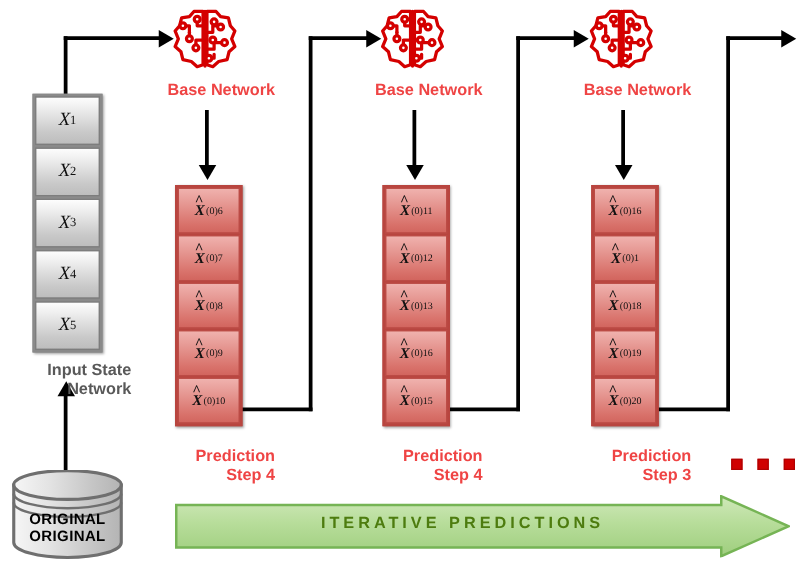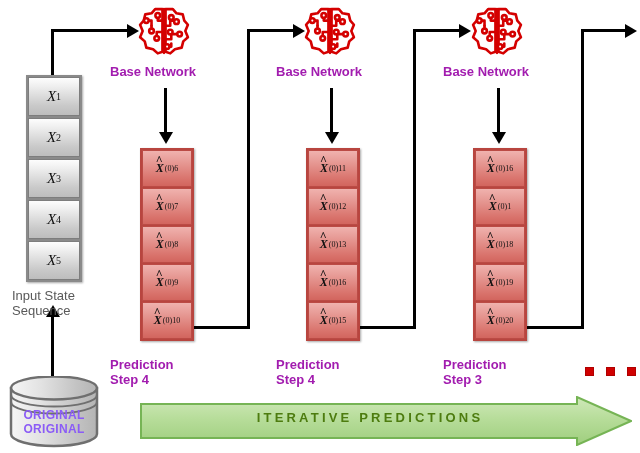--- a/index.html
+++ b/index.html
@@ -30,24 +30,24 @@
             border:1px solid #bb4b45;
             display:flex;align-items:center;justify-content:center;
             font-family:"Liberation Serif",serif;font-size:12px;color:#111;}
   .hatx{position:relative;font-style:italic;font-weight:bold;padding-right:1px;}
   .hatx::before{content:"^";position:absolute;left:-1px;top:-8px;width:100%;
                 text-align:center;font-style:normal;font-weight:bold;font-size:12px;}
   .sup{font-size:8px;vertical-align:super;font-style:normal;}
   .sub{font-size:8px;vertical-align:sub;font-style:normal;}
 
   
-  .lbl-red{position:absolute;color:#a21caf;font-weight:bold;font-size:13px;
-           text-align:left;line-height:15px;}
-  .lbl-gray{position:absolute;color:#595959;font-weight:normal;font-size:13px;
-            text-align:left;line-height:15px;margin-left:12px;}
+  .lbl-red{position:absolute;color:#ef4444;font-weight:bold;font-size:13px;
+           text-align:right;line-height:15px;}
+  .lbl-gray{position:absolute;color:#595959;font-weight:bold;font-size:13px;
+            text-align:right;line-height:15px;}
 
   
   .brain{position:absolute;width:52px;height:52px;}
 
   
   .ln-h{position:absolute;height:3px;background:#000;}
   .ln-v{position:absolute;width:3px;background:#000;}
   .arrow-r{position:absolute;width:0;height:0;
            border-top:7px solid transparent;border-bottom:7px solid transparent;
            border-left:12px solid #000;}
@@ -124,40 +124,40 @@
         <sub>4</sub>
     </div>
     <div class="gray-cell">
       <span>X</span>
         <sub>5</sub>
     </div>
   </div>
 
   <div class="lbl-gray" style="left:0px;top:288px;width:105px;">
     <div>Input State</div>
-    <div>Sequence</div>
+    <div>Network</div>
   </div>
 
   <div class="db">
     <svg width="92" height="72" viewBox="0 0 92 72">
       <defs>
         <linearGradient id="dbg" x1="0" y1="0" x2="1" y2="0">
           <stop offset="0%" stop-color="#f6f6f6"></stop>
           <stop offset="35%" stop-color="#e2e2e2"></stop>
           <stop offset="75%" stop-color="#c4c4c4"></stop>
           <stop offset="100%" stop-color="#b4b4b4"></stop>
         </linearGradient>
       </defs>
       <path d="M3,12 L3,58 A43,12 0 0 0 89,58 L89,12 Z" fill="url(#dbg)" stroke="#6f6f6f" stroke-width="2.5"></path>
       <ellipse cx="46" cy="12" rx="43" ry="11.5" fill="url(#dbg)" stroke="#6f6f6f" stroke-width="2.5"></ellipse>
       <path d="M3,19 A43,11.5 0 0 0 89,19" fill="none" stroke="#6f6f6f" stroke-width="2"></path>
       <path d="M3,26 A43,11.5 0 0 0 89,26" fill="none" stroke="#6f6f6f" stroke-width="2"></path>
     </svg>
     <div style="position:absolute;left:0;top:32px;width:92px;text-align:center;
-                font-size:12px;font-weight:bold;color:#8b5cf6;line-height:14px;letter-spacing:.3px;">
+                font-size:12px;font-weight:bold;color:#000000;line-height:14px;letter-spacing:.3px;">
       <div>ORIGINAL</div>
       <div>ORIGINAL</div>
     </div>
   </div>
 
   <div class="brain" style="left:138px;top:5px;">
     <svg viewBox="0 0 100 100" width="52" height="52">
       <g fill="none" stroke="#d40000" stroke-width="5" stroke-linejoin="round" stroke-linecap="round">
         <path d="M47,8 L33,8 L26,16 L14,18 L11,30 L4,38 L9,50 L4,62 L13,70 L16,82 L29,85 L38,93 L47,90 Z"></path>
         <path d="M53,8 L67,8 L74,16 L86,18 L89,30 L96,38 L91,50 L96,62 L87,70 L84,82 L71,85 L62,93 L53,90 Z"></path>

